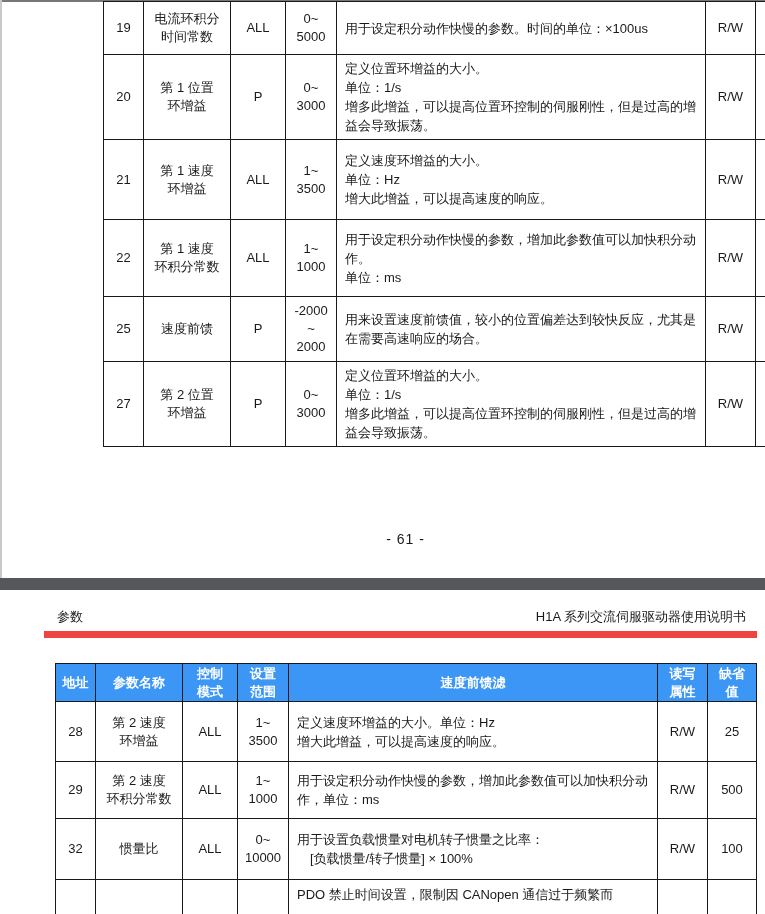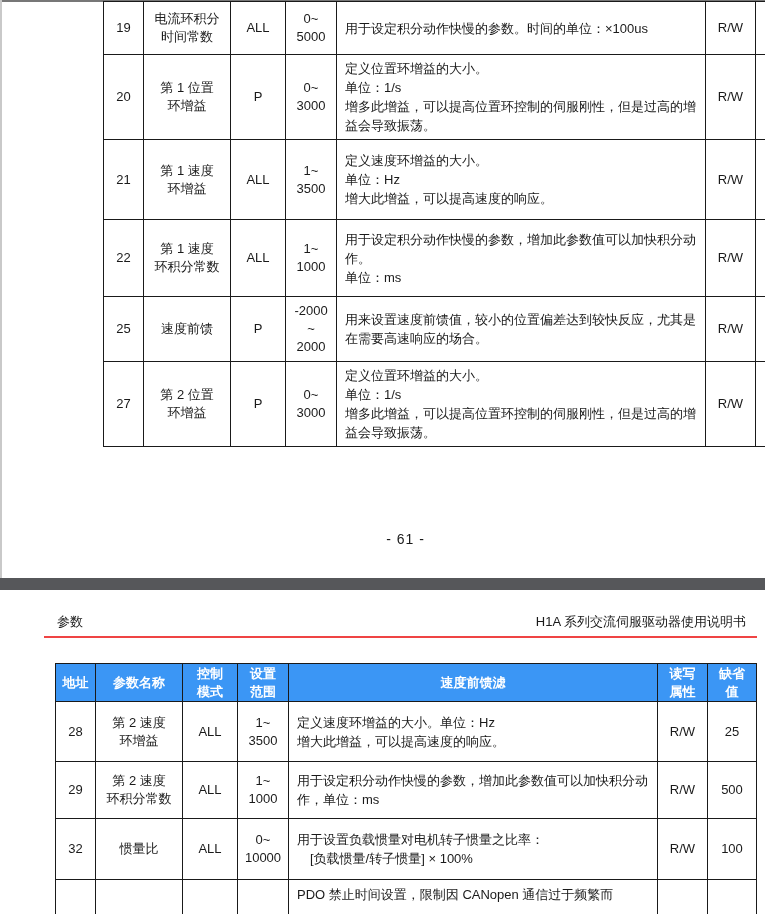--- a/index.html
+++ b/index.html
@@ -43,21 +43,21 @@
   tr.partial td.desc{padding-top:5px;}
 
   .page-number{
     position:absolute;left:55px;top:531px;width:701px;
     text-align:center;font-size:14px;letter-spacing:1px;
   }
   .p2-header{
     position:absolute;left:44px;top:615px;width:713px;height:23px;
     display:flex;justify-content:space-between;align-items:flex-end;
     font-size:13px;
-    border-bottom:2px solid #ef4444;
+    border-bottom:7px solid #ef4444;
     padding:0 11px 5px 13px;
   }
 </style>
 </head>
 <body>
 
 <div class="top-edge"></div>
 <div class="page-edge-left"></div>
 
 <table class="param" id="table1">

